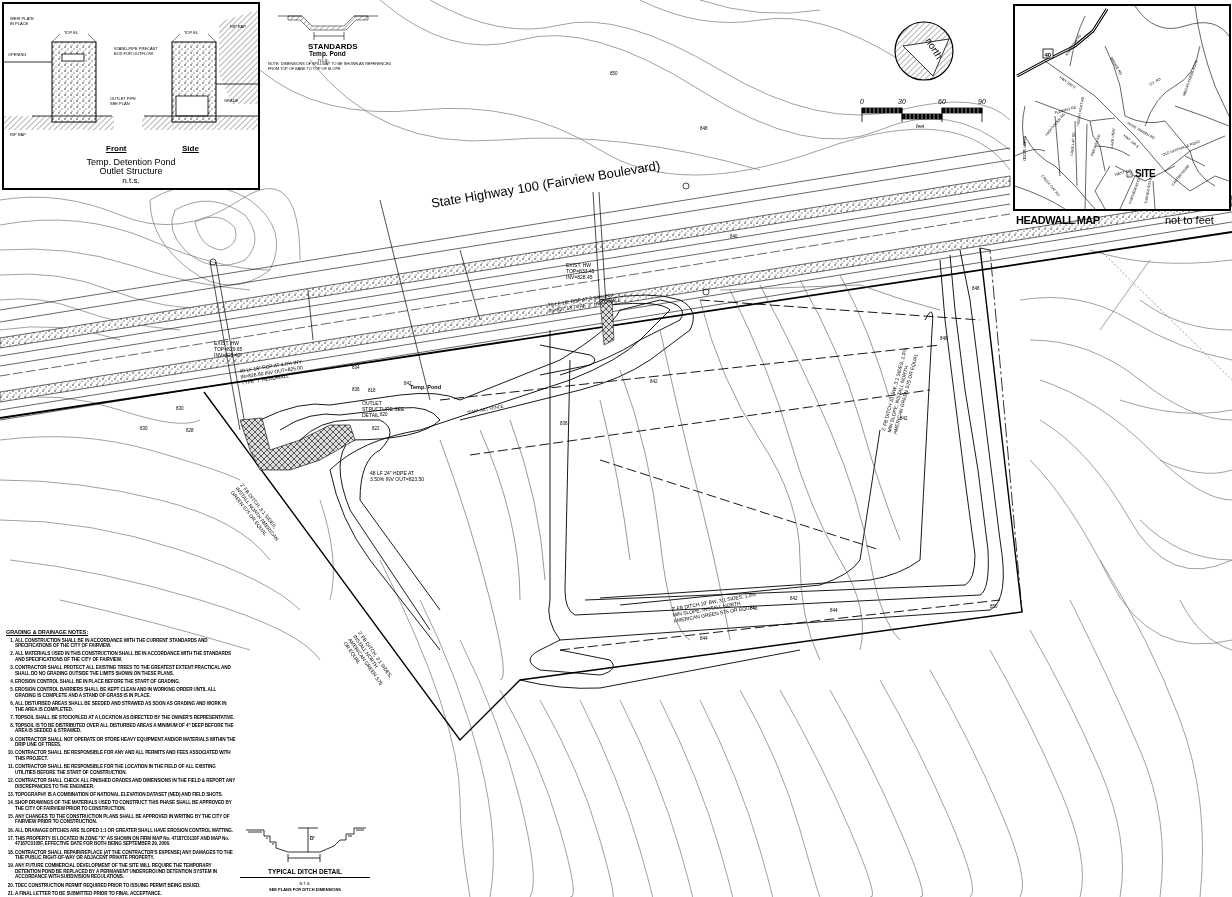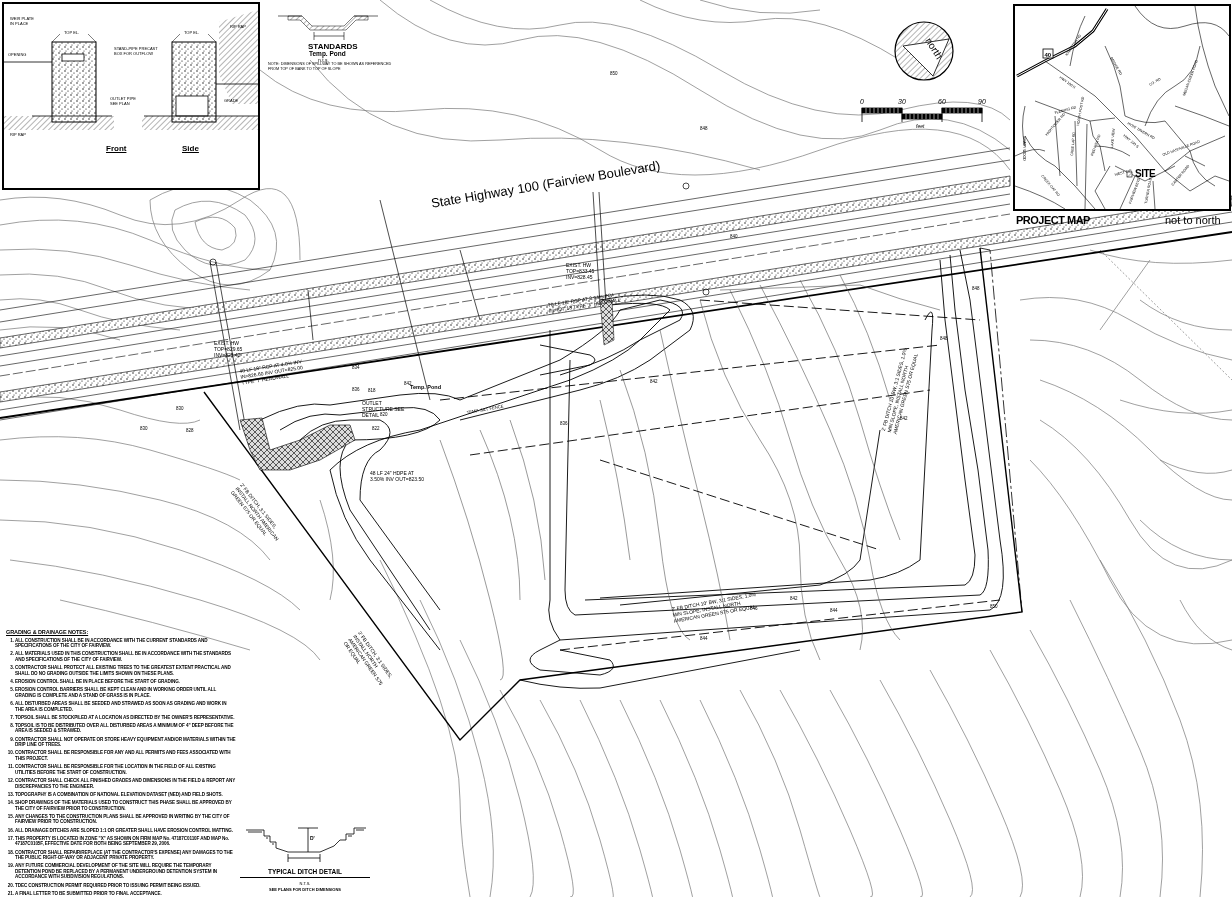--- a/index.html
+++ b/index.html
@@ -240,20 +240,25 @@
       <text x="110" y="46" font-size="4">STAND-PIPE PRECAST</text>
       <text x="110" y="51" font-size="4">BOX FOR OUTFLOW</text>
       <text x="106" y="96" font-size="4">OUTLET PIPE</text>
       <text x="106" y="101" font-size="4">SEE PLAN</text>
       <text x="220" y="98" font-size="4">GRADE</text>
       <text x="6" y="132" font-size="4">RIP RAP</text>
       <text x="226" y="24" font-size="4">RIP RAP</text>
     </svg>
     <div class="detail-cap" style="left:54px;top:140px;font-size:8px;text-decoration:underline;padding-left:48px;">Front</div>
     <div class="detail-cap" style="left:178px;top:140px;font-size:8px;text-decoration:underline;">Side</div>
+    <div class="detail-cap" style="left:0;width:254px;top:154px;font-size:9px;font-weight:normal;line-height:9px;">
+      <div>Temp. Detention Pond</div>
+      <div>Outlet Structure</div>
+      <div style="font-size:8px;">n.t.s.</div>
+    </div>
   </div>
 
   <div class="abs" style="left:268px;top:2px;width:130px;height:72px;">
     <svg width="130" height="40" viewBox="0 0 130 40">
       <polygon points="20,14 34,14 44,24 76,24 86,14 100,14 100,18 88,18 78,28 42,28 32,18 20,18" fill="url(#hatch)" stroke="#000" stroke-width="0.5"></polygon>
       <line x1="10" y1="14" x2="34" y2="14" stroke="#000" stroke-width="0.6"></line>
       <line x1="86" y1="14" x2="110" y2="14" stroke="#000" stroke-width="0.6"></line>
       <line x1="46" y1="34" x2="76" y2="34" stroke="#000" stroke-width="0.6"></line>
       <line x1="46" y1="30" x2="46" y2="38" stroke="#000" stroke-width="0.6"></line>
       <line x1="76" y1="30" x2="76" y2="38" stroke="#000" stroke-width="0.6"></line>
@@ -372,22 +377,22 @@
         <text x="98" y="142" transform="rotate(-85 98 142)">LAKE VIEW</text>
         <text x="132" y="198" transform="rotate(-80 132 198)">TURNER ROAD</text>
         <text x="158" y="180" transform="rotate(-50 158 180)">CARTER ROAD</text>
       </g>
       <rect x="28" y="43" width="10" height="9" fill="#fff" stroke="#000" stroke-width="0.8"></rect>
       <text x="29.5" y="50.5" font-size="6" font-weight="bold">40</text>
       <rect x="112" y="166" width="5" height="5" fill="url(#hatch)" stroke="#000" stroke-width="0.6"></rect>
     </svg>
     <div class="abs" style="left:120px;top:162px;font-size:10px;font-weight:bold;letter-spacing:-0.5px;">SITE</div>
   </div>
-  <div class="vic-title">PROJECT MAP</div>
-  <div class="vic-scale">not to north</div>
+  <div class="vic-title">HEADWALL MAP</div>
+  <div class="vic-scale">not to feet</div>
 
   <div class="notes">
     <h4>GRADING &amp; DRAINAGE NOTES:</h4>
     <ol>
       <li>ALL CONSTRUCTION SHALL BE IN ACCORDANCE WITH THE CURRENT STANDARDS AND SPECIFICATIONS OF THE CITY OF FAIRVIEW.</li>
       <li>ALL MATERIALS USED IN THIS CONSTRUCTION SHALL BE IN ACCORDANCE WITH THE STANDARDS AND SPECIFICATIONS OF THE CITY OF FAIRVIEW.</li>
       <li>CONTRACTOR SHALL PROTECT ALL EXISTING TREES TO THE GREATEST EXTENT PRACTICAL AND SHALL DO NO GRADING OUTSIDE THE LIMITS SHOWN ON THESE PLANS.</li>
       <li>EROSION CONTROL SHALL BE IN PLACE BEFORE THE START OF GRADING.</li>
       <li>EROSION CONTROL BARRIERS SHALL BE KEPT CLEAN AND IN WORKING ORDER UNTIL ALL GRADING IS COMPLETE AND A STAND OF GRASS IS IN PLACE.</li>
       <li>ALL DISTURBED AREAS SHALL BE SEEDED AND STRAWED AS SOON AS GRADING AND WORK IN THE AREA IS COMPLETED.</li>

